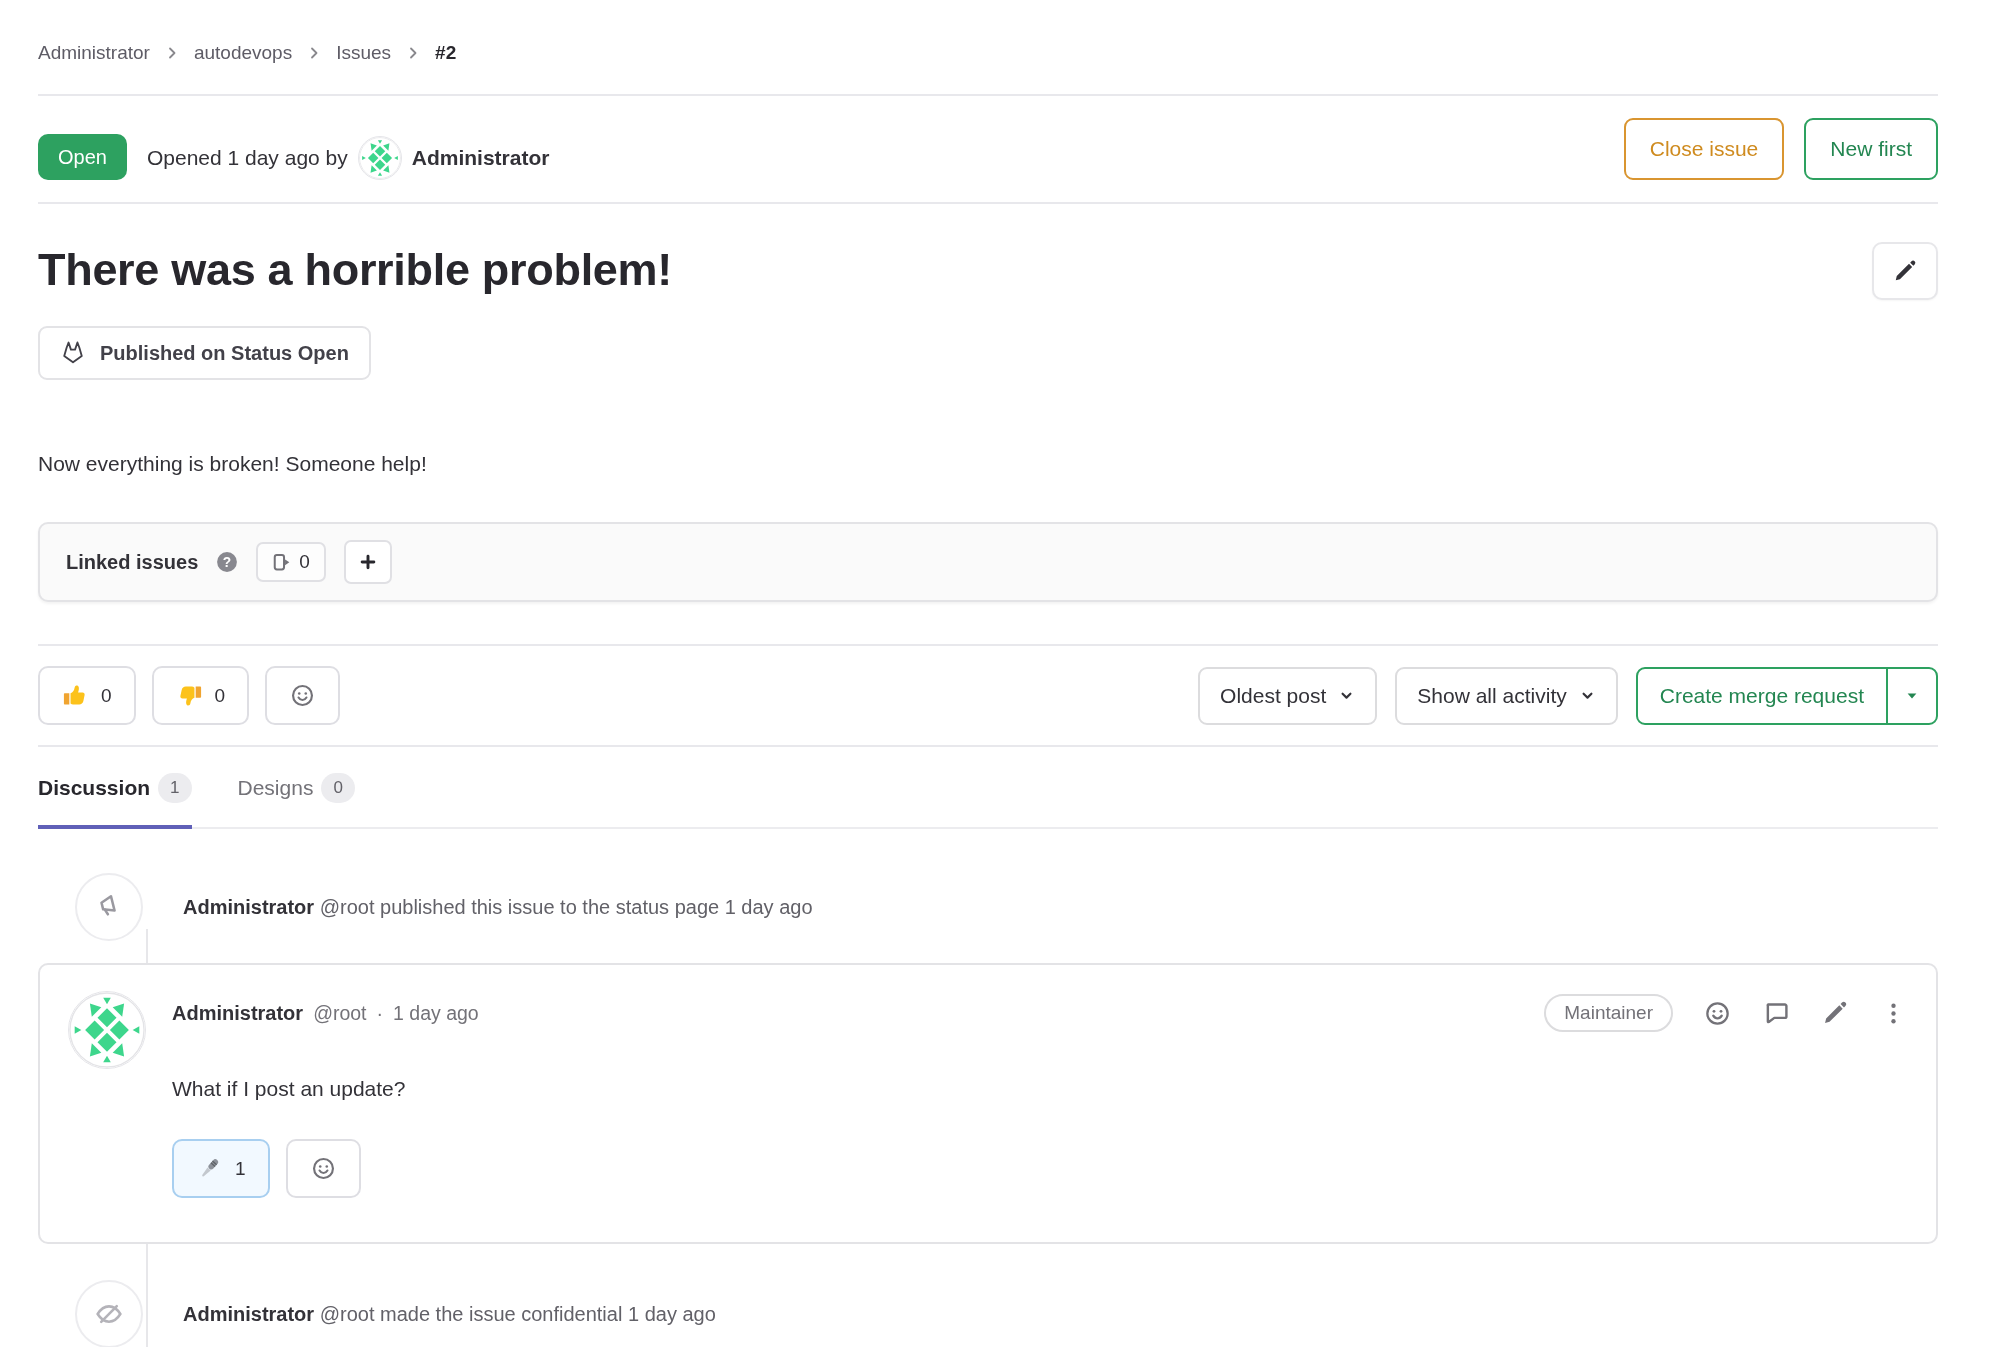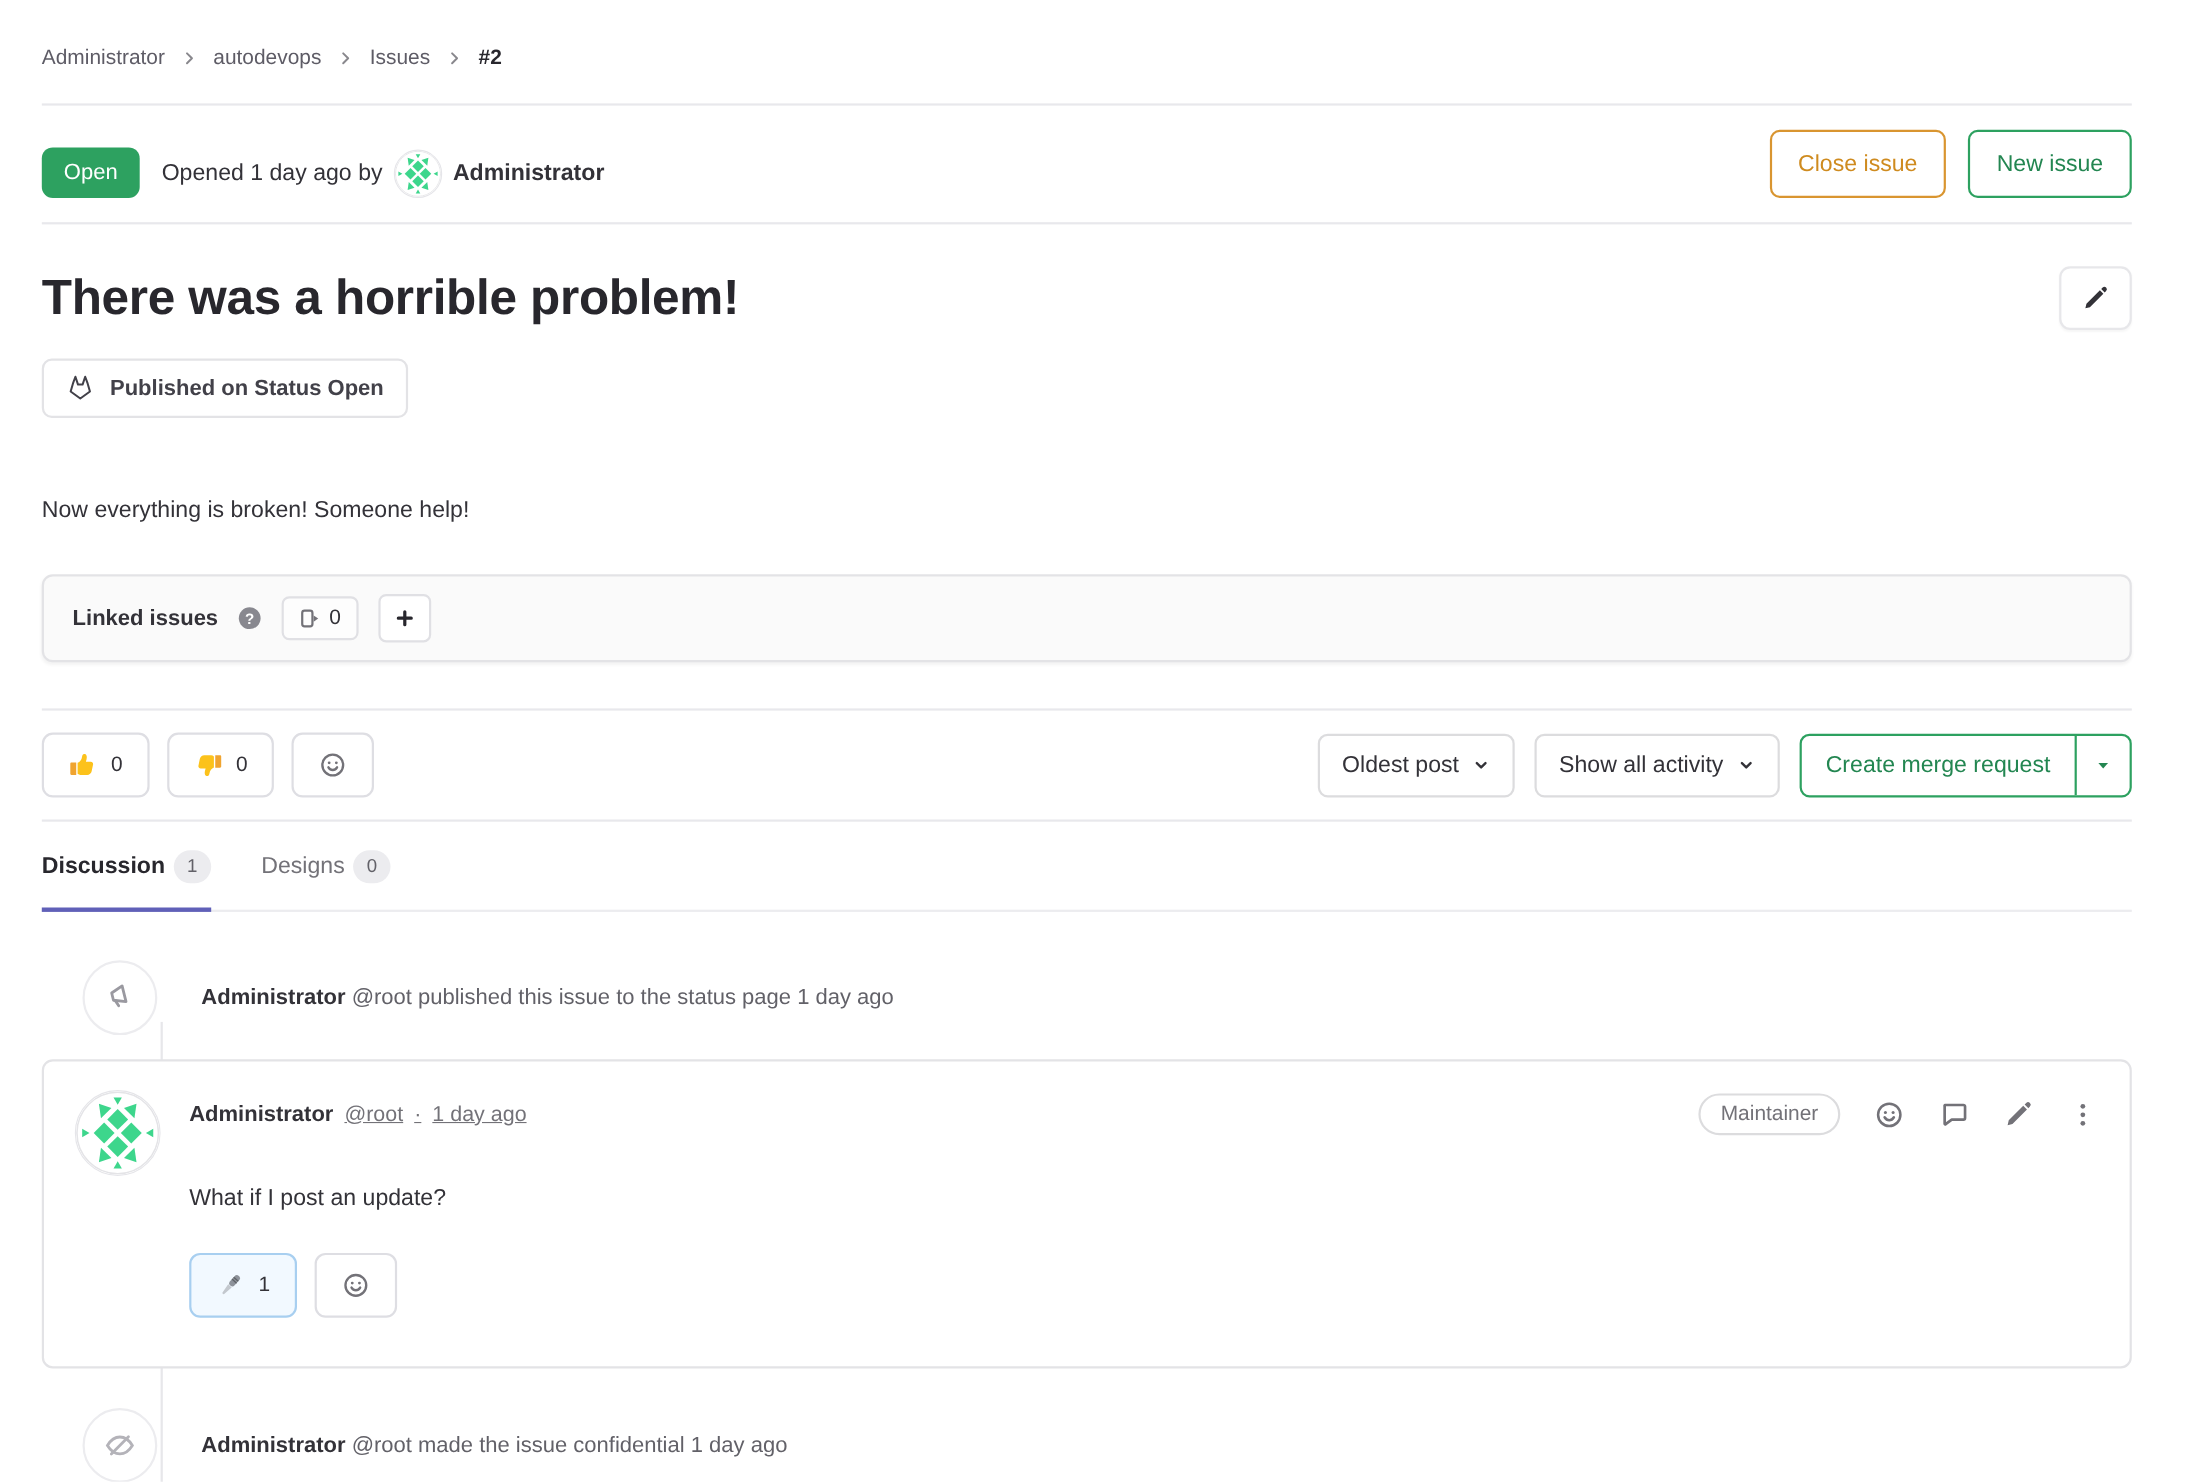--- a/index.html
+++ b/index.html
@@ -83,21 +83,21 @@
   .note-text b { color:#333238; font-weight:bold; }
 
   .comment-card { position:relative; margin-top:22px; background:#fff; border:2px solid #e3e3e6; border-radius:10px;
                   padding:26px 28px 44px 28px; }
   .comment-grid { display:flex; }
   .avatar.large { width:78px; height:78px; margin-right:26px; }
   .comment-main { flex:1 1 auto; }
   .comment-head { display:flex; align-items:center; min-height:44px; }
   .comment-meta { display:flex; align-items:baseline; gap:10px; }
   .comment-meta .name { font-size:20px; font-weight:bold; color:#333238; }
-  .comment-meta .muted { font-size:19.5px; color:#737278;text-decoration:underline; }
+  .comment-meta .muted { font-size:19.5px; color:#737278; }
   .head-actions { margin-left:auto; display:flex; align-items:center; gap:30px;text-align:center; }
   .role-pill { border:2px solid #dcdcde; border-radius:999px; padding:6px 18px; font-size:19px; color:#737278; }
   .action-icon { display:flex; align-items:center; justify-content:center; color:#737278; cursor:pointer; background:none; border:none; padding:0; }
   .comment-body { margin-top:40px; font-size:21px; line-height:28px; color:#333238; }
   .comment-awards { margin-top:36px; display:flex; gap:16px; }
 
   svg { display:block; }
 </style>
 </head>
 <body>
@@ -218,21 +218,21 @@
       <span>Opened 1 day ago by</span>
       <span class="avatar small">
           <svg width="42" height="42" viewBox="0 0 80 80">
             <use href="#i-avatar-identicon"></use>
           </svg>
         </span>
       <b>Administrator</b>
     </span>
     <span class="spacer"></span>
     <button class="btn warn">Close issue</button>
-    <button class="btn confirm">New issue</button>
+    <button class="btn confirm">New first</button>
   </div>
 
   <div class="hr"></div>
 
   <div class="title-row">
     <h1>There was a horrible problem!</h1>
     <button class="icon-btn">
       <span style="color:#333238">
           <svg width="26" height="26" viewBox="0 0 24 24">
             <use href="#i-pencil"></use>

